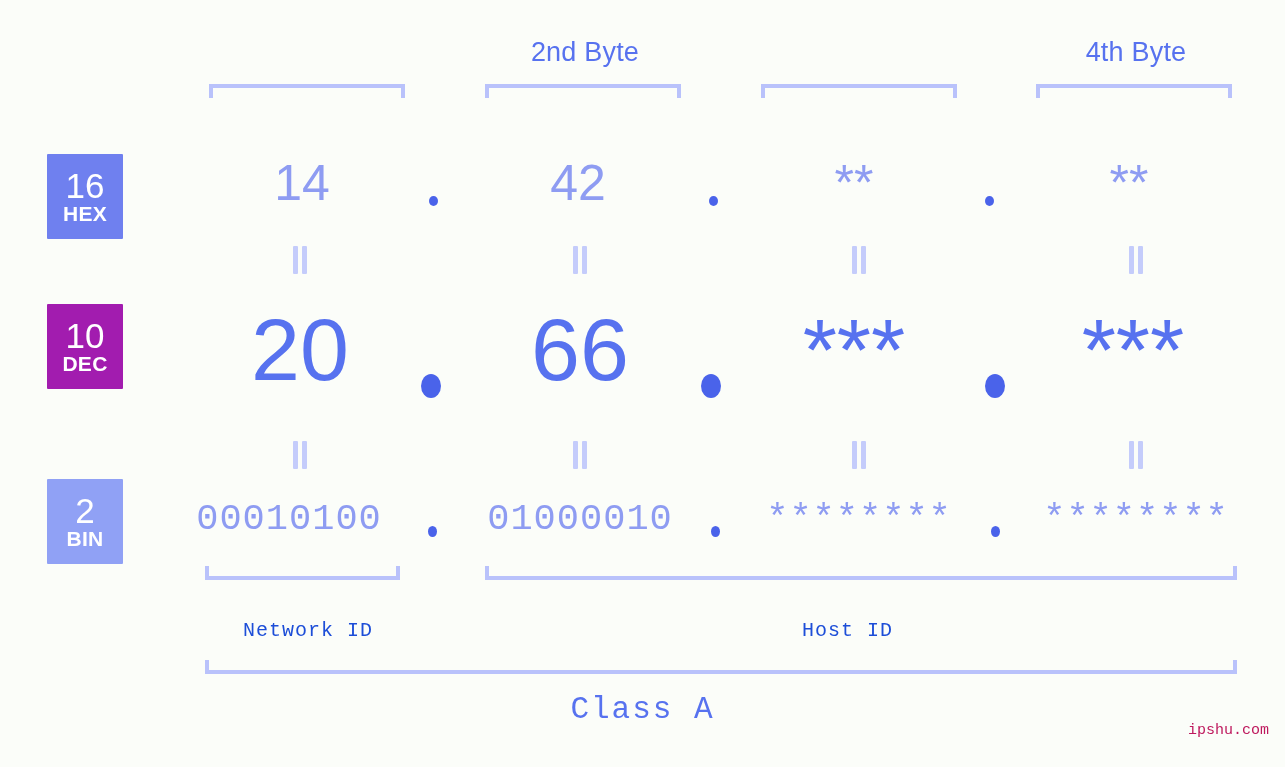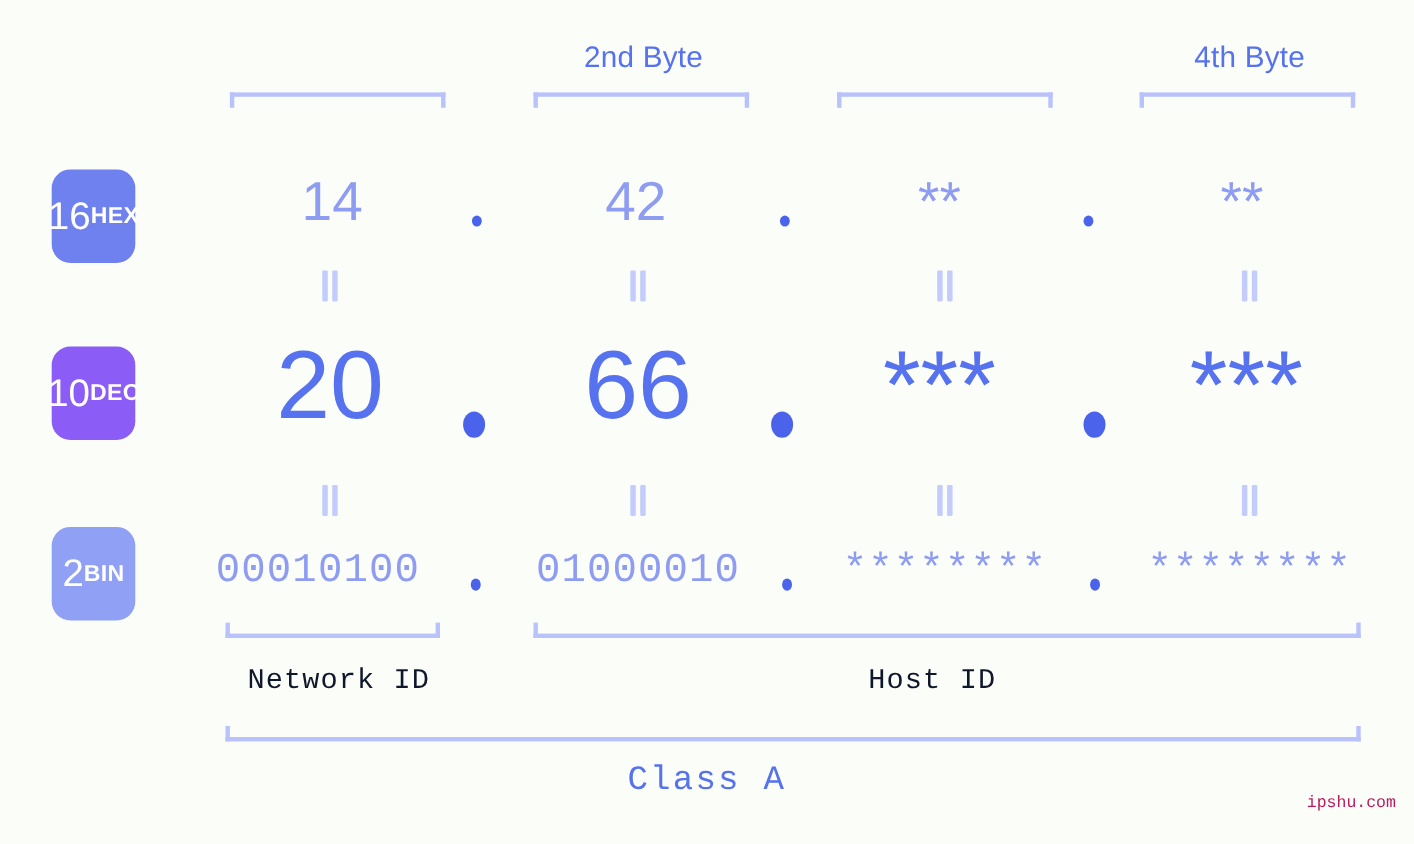--- a/index.html
+++ b/index.html
@@ -54,24 +54,24 @@
     border-right: 4px solid #b9c2fb;
     height: 14px;
   }
 
   
   .badge {
     position: absolute;
     left: 47px;
     width: 76px;
     height: 85px;
-    border-radius: 17px;
+    border-radius: 1px;
     color: #ffffff;
     display: flex;
-    flex-direction: row;
+    flex-direction: column;
     align-items: center;
     justify-content: center;
     font-family: "Liberation Sans", sans-serif;
   }
   .badge .num {
     font-size: 35px;
     line-height: 34px;
     font-weight: 400;
   }
   .badge .nm {
@@ -139,27 +139,27 @@
     height: 28px;
     background: #c4ccfb;
     border-radius: 1px;
   }
   .eqmark span.a { left: 3px; }
   .eqmark span.b { left: 12px; }
 
   
   .id-label {
     position: absolute;
-    top: 600px;
+    top: 613px;
     height: 36px;
     line-height: 36px;
     text-align: center;
-    font-size: 26px;
-    font-family: "Liberation Mono", monospace;
-    color: #0f172a;
+    font-size: 20px;
+    font-family: "Liberation Mono", monospace;
+    color: #1d4ed8;
     letter-spacing: 1px;
     white-space: nowrap;
   }
 
   
   .class-label {
     position: absolute;
     top: 692px;
     left: 0;
     width: 1285px;
@@ -192,21 +192,21 @@
   <div class="bracket bracket-down" style="left:209px; top:84px; width:196px;"></div>
   <div class="bracket bracket-down" style="left:485px; top:84px; width:196px;"></div>
   <div class="bracket bracket-down" style="left:761px; top:84px; width:196px;"></div>
   <div class="bracket bracket-down" style="left:1036px; top:84px; width:196px;"></div>
 
   <div class="badge" style="top:154px; background:#6f80ef;">
     <span class="num">16</span>
     <span class="nm">HEX</span>
   </div>
 
-  <div class="badge" style="top:315px; background:#8b5cf6;">
+  <div class="badge" style="top:304px; background:#a21caf;">
     <span class="num">10</span>
     <span class="nm">DEC</span>
   </div>
 
   <div class="badge" style="top:479px; background:#90a1f5;">
     <span class="num">2</span>
     <span class="nm">BIN</span>
   </div>
 
   <div class="hexrow">

